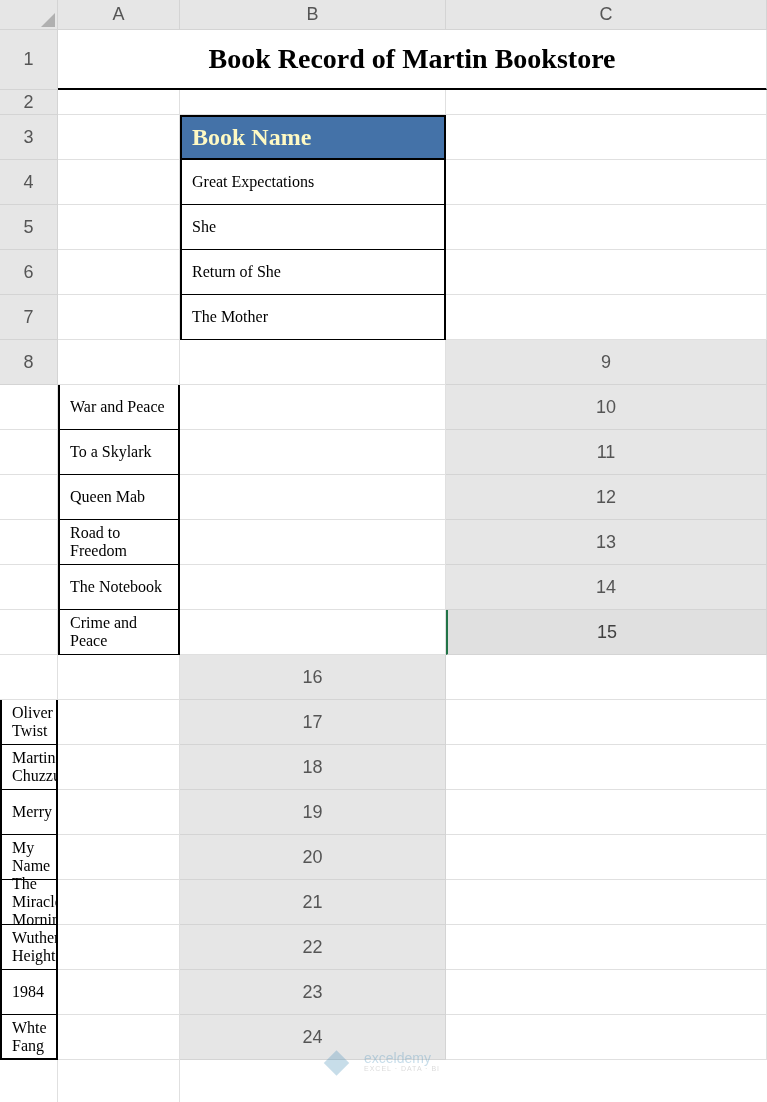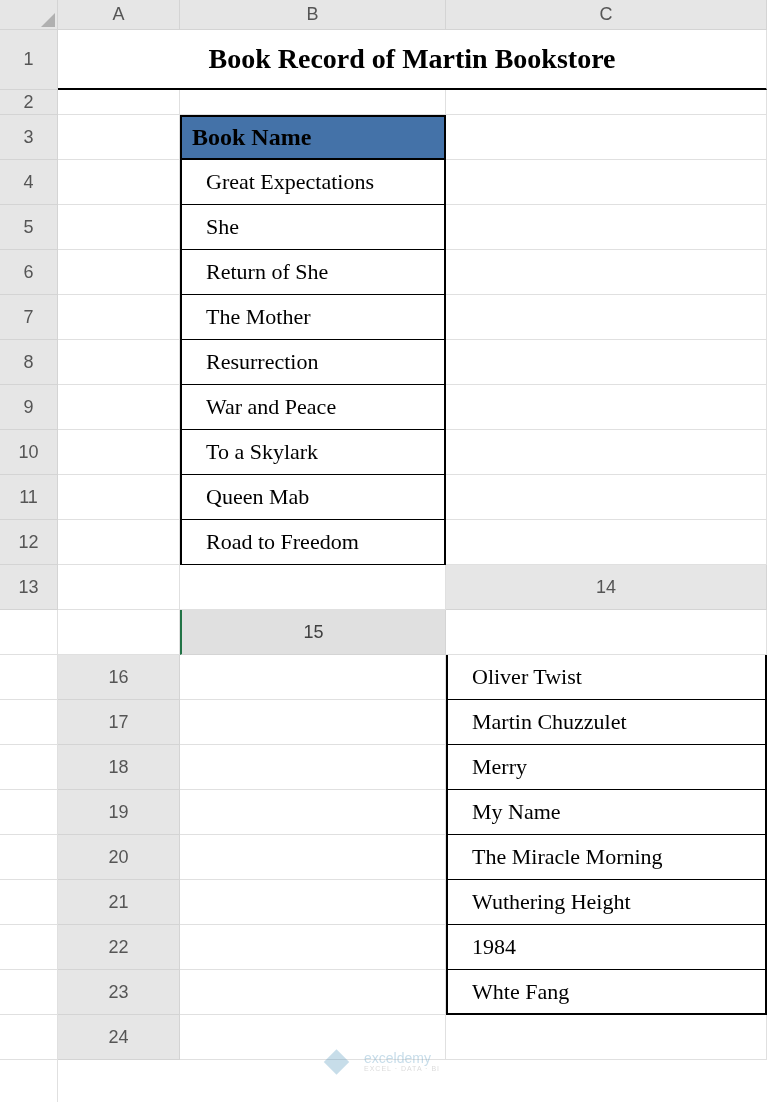--- a/index.html
+++ b/index.html
@@ -8,24 +8,24 @@
     .corner { background: #e6e6e6; border-right: 1px solid #d4d4d4; border-bottom: 1px solid #d4d4d4; height: 30px; display: flex; align-items: center; justify-content: center; position: relative; }
     .corner svg { width: 14px; height: 14px; position: absolute; right: 2px; bottom: 2px; }
     .col-header { background: #e6e6e6; border-right: 1px solid #d4d4d4; border-bottom: 1px solid #d4d4d4; height: 30px; display: flex; align-items: center; justify-content: center; font-family: "Segoe UI", Arial, sans-serif; font-size: 18px; color: #555; }
     .row-header { background: #e6e6e6; border-right: 1px solid #d4d4d4; border-bottom: 1px solid #d4d4d4; display: flex; align-items: center; justify-content: center; font-family: "Segoe UI", Arial, sans-serif; font-size: 18px; color: #555; }
     .row-header.selected { color: #404040; border-left: 2px solid #217346; background: #e0e0e0; }
     .cell { border-right: 1px solid #e0e0e0; border-bottom: 1px solid #e0e0e0; background: #fff; }
     .title-cell { font-size: 28px; font-weight: bold; text-align: center; display: flex; align-items: center; justify-content: center; border-bottom: 2px solid #000; padding: 10px 0; }
     .row-h50 { height: 60px; }
     .row-h20 { height: 25px; }
     .row-h45 { height: 45px; }
-    .table-header { background: #4472a8; color: #000000; font-weight: bold; font-size: 24px; padding: 16px 10px; border: 2px solid #000; display: flex; align-items: center; }
-    .table-cell { font-size: 22px; padding: 6px 24px; border-left: 2px solid #000; border-right: 2px solid #000; border-bottom: 1px solid #000; display: flex; align-items: center; }
+    .table-header { background: #4472a8; color: #fef9c3; font-weight: bold; font-size: 24px; padding: 16px 10px; border: 2px solid #000; display: flex; align-items: center; }
+    .table-cell { font-size: 16px; padding: 6px 10px; border-left: 2px solid #000; border-right: 2px solid #000; border-bottom: 1px solid #000; display: flex; align-items: center; }
     .table-cell.last { border-bottom: 2px solid #000; }
-    .watermark { position: absolute; bottom: 30px; left: 50%; transform: translateX(-50%); opacity: 0.3; font-family: Arial, sans-serif; font-size: 14px; color: #4a90ba; display: flex; align-items: center; gap: 19px; }
+    .watermark { position: absolute; bottom: 30px; left: 50%; transform: translateX(-50%); opacity: 0.3; font-family: Arial, sans-serif; font-size: 14px; color: #4a90ba; display: flex; align-items: flex-end; gap: 19px; }
     .watermark-icon { width: 18px; height: 18px; background: #4a90ba; transform: rotate(45deg); }
     .watermark-text { display: flex; flex-direction: column; line-height: 1; }
     .watermark-sub { font-size: 7px; letter-spacing: 1px; color: #888; }
   </style>
 </head>
 <body>
 
 <div class="spreadsheet">
   <div class="corner">
     <svg viewBox="0 0 10 10">
@@ -60,43 +60,44 @@
     <div class="row-header row-h45">6</div>
     <div class="cell row-h45"></div>
     <div class="table-cell row-h45">Return of She</div>
     <div class="cell row-h45"></div>
     <div class="row-header row-h45">7</div>
     <div class="cell row-h45"></div>
     <div class="table-cell row-h45">The Mother</div>
     <div class="cell row-h45"></div>
     <div class="row-header row-h45">8</div>
     <div class="cell row-h45"></div>
-    <div class="table-cell row-h45">Resurrection</div>
     <div class="cell row-h45"></div>
     <div class="row-header row-h45">9</div>
     <div class="cell row-h45"></div>
     <div class="table-cell row-h45">War and Peace</div>
     <div class="cell row-h45"></div>
     <div class="row-header row-h45">10</div>
     <div class="cell row-h45"></div>
     <div class="table-cell row-h45">To a Skylark</div>
     <div class="cell row-h45"></div>
     <div class="row-header row-h45">11</div>
     <div class="cell row-h45"></div>
     <div class="table-cell row-h45">Queen Mab</div>
     <div class="cell row-h45"></div>
     <div class="row-header row-h45">12</div>
     <div class="cell row-h45"></div>
     <div class="table-cell row-h45">Road to Freedom</div>
     <div class="cell row-h45"></div>
     <div class="row-header row-h45">13</div>
     <div class="cell row-h45"></div>
+    <div class="table-cell row-h45">The Notebook</div>
     <div class="cell row-h45"></div>
     <div class="row-header row-h45">14</div>
     <div class="cell row-h45"></div>
+    <div class="table-cell row-h45">Crime and Peace</div>
     <div class="cell row-h45"></div>
     <div class="row-header row-h45 selected">15</div>
     <div class="cell row-h45"></div>
     <div class="cell row-h45"></div>
     <div class="row-header row-h45">16</div>
     <div class="cell row-h45"></div>
     <div class="table-cell row-h45">Oliver Twist</div>
     <div class="cell row-h45"></div>
     <div class="row-header row-h45">17</div>
     <div class="cell row-h45"></div>

